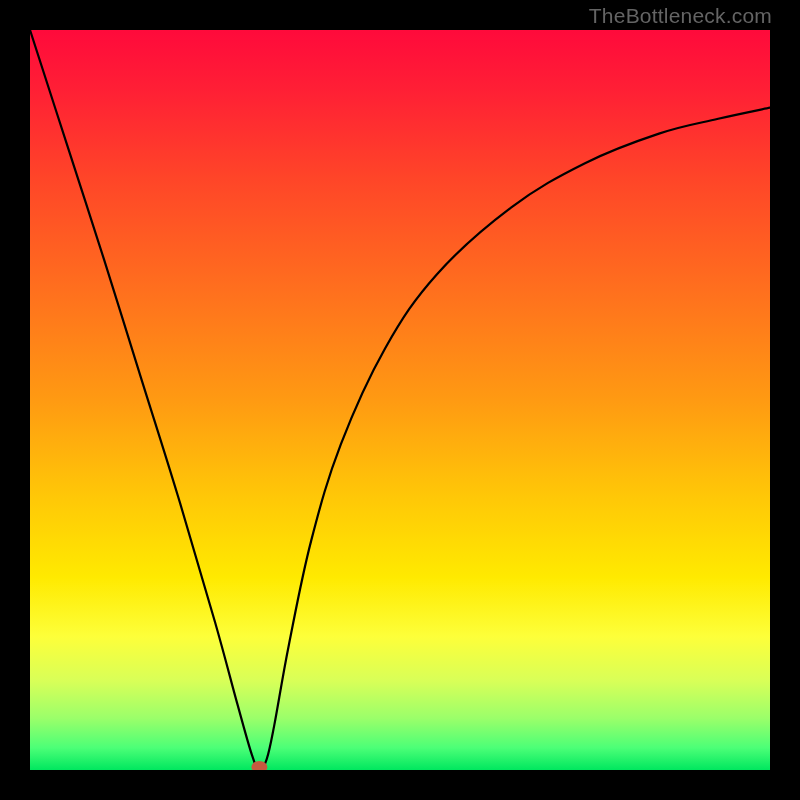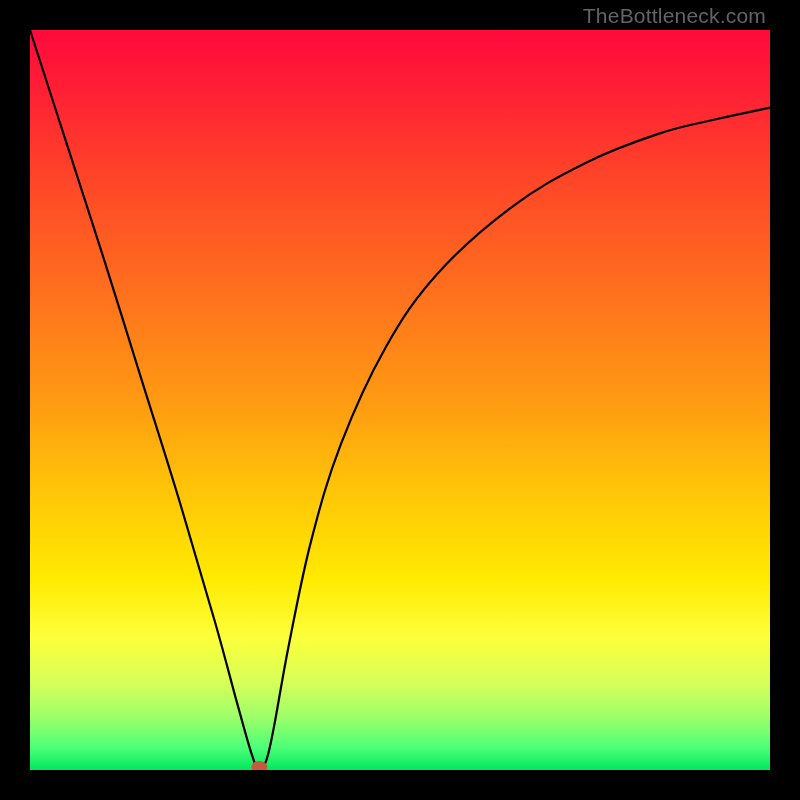--- a/index.html
+++ b/index.html
@@ -56,21 +56,21 @@
     stroke-linejoin: round;
     stroke-linecap: round;
   }
   .marker {
     fill: #c55a3f;
     stroke: none;
   }
   .watermark {
     position: absolute;
     top: 4px;
-    right: 34px;
+    right: 28px;
     color: #646464;
     font-size: 21px;
     letter-spacing: 0.2px;
     font-weight: 400;
     user-select: none;
   }
 </style>
 </head>
 <body>
 

